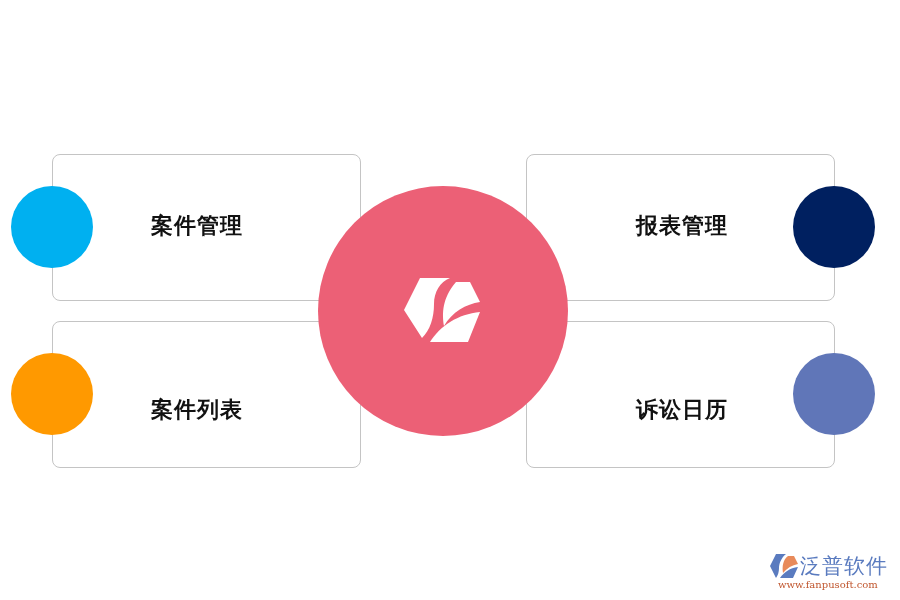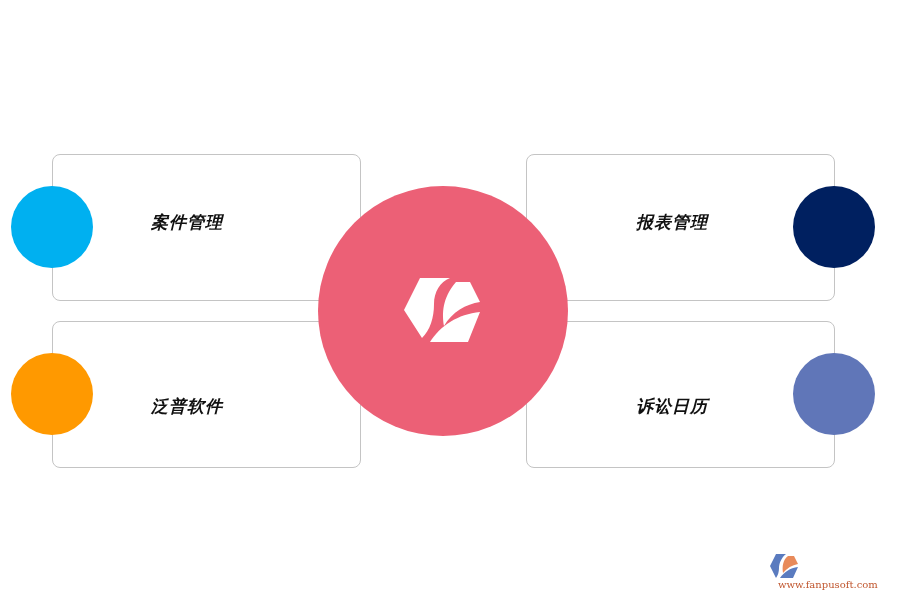--- a/index.html
+++ b/index.html
@@ -1,35 +1,35 @@
 <!DOCTYPE html>
 <html><head>
   <meta charset="utf-8">
   <style>
     html, body { margin: 0; padding: 0; }
     body { width: 900px; height: 600px; background: #ffffff; position: relative; overflow: hidden;
            font-family: "DejaVu Sans", "Liberation Sans", sans-serif; }
     .card { position: absolute; box-sizing: border-box; border: 1px solid #c4c4c4; border-radius: 8px; background: #fff; }
-    .card-label { position: absolute; font-size: 17px; font-weight: bold; color: #111; letter-spacing: 1px; white-space: nowrap; font-style: italic; }
+    .card-label { position: absolute; font-size: 22px; font-weight: bold; color: #111; letter-spacing: 1px; white-space: nowrap; }
     .dot { position: absolute; width: 82px; height: 82px; border-radius: 50%; }
     .hub { position: absolute; left: 318px; top: 186px; width: 250px; height: 250px; border-radius: 50%; }
     .hub svg { position: absolute; left: 86px; top: 92px; }
     .wm { position: absolute; left: 770px; top: 552px; width: 125px; height: 45px; }
     .wm-title { position: absolute; left: 30px; top: 0; font-size: 21px; color: #5a7bbf; letter-spacing: 1px; }
     .wm-url { position: absolute; left: 8px; top: 27px; font-family: "DejaVu Serif", serif; font-size: 10px; color: #c0562e; }
     .wm svg { position: absolute; left: 0; top: 2px; }
   </style>
 </head>
 <body>
 
 <div class="card" style="left:52px; top:154px; width:309px; height:147px;"></div>
 <div class="card-label" style="left:151px; top:211px;">案件管理</div>
 
 <div class="card" style="left:52px; top:321px; width:309px; height:147px;"></div>
-<div class="card-label" style="left:151px; top:395px;">泛普软件</div>
+<div class="card-label" style="left:151px; top:395px;">案件列表</div>
 
 <div class="card" style="left:526px; top:154px; width:309px; height:147px;"></div>
 <div class="card-label" style="left:636px; top:211px;">报表管理</div>
 
 <div class="card" style="left:526px; top:321px; width:309px; height:147px;"></div>
 <div class="card-label" style="left:636px; top:395px;">诉讼日历</div>
 
 <div class="dot" id="dot0" style="left: 11px; top: 186px; background: rgb(0, 176, 240);"></div>
 <div class="dot" id="dot1" style="left: 11px; top: 353px; background: rgb(255, 153, 0);"></div>
 <div class="dot" id="dot2" style="left: 793px; top: 186px; background: rgb(0, 32, 96);"></div>
@@ -45,14 +45,15 @@
     <path d="M76 34 L64 64 L26 64 C36 48 54 36 76 34 Z" fill="#ffffff"></path>
   </svg>
 </div>
 
 <div class="wm">
   <svg width="28" height="24" viewBox="0 0 28 24">
     <path d="M6 0 L16 0 C11 4 9 10 9 14 C9 18 8 21 6 24 L0 12 Z" fill="#5a7bbf"></path>
     <path d="M18 2 L24 2 L28 10 C22 11 17 14 13 19 C12 12 13 6 18 2 Z" fill="#e88a5a"></path>
     <path d="M28 13 L23 24 L10 24 C14 18 20 14 28 13 Z" fill="#5a7bbf"></path>
   </svg>
+  <span class="wm-title">泛普软件</span>
   <span class="wm-url">www.fanpusoft.com</span>
 </div>
 
 </body></html>

